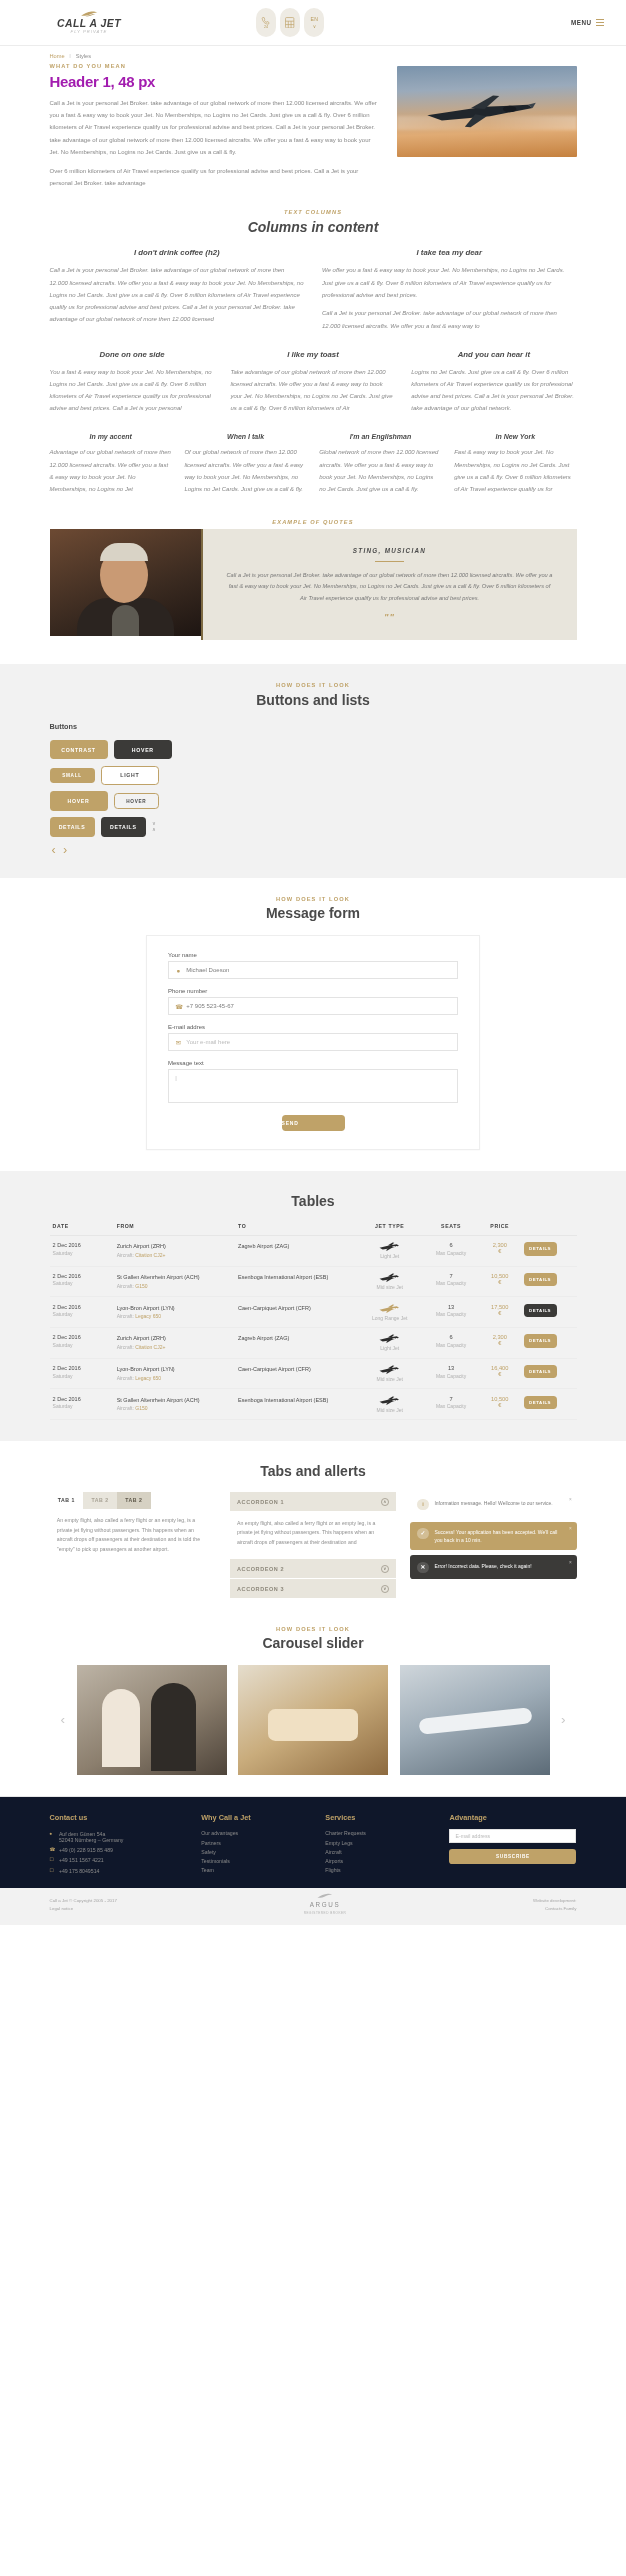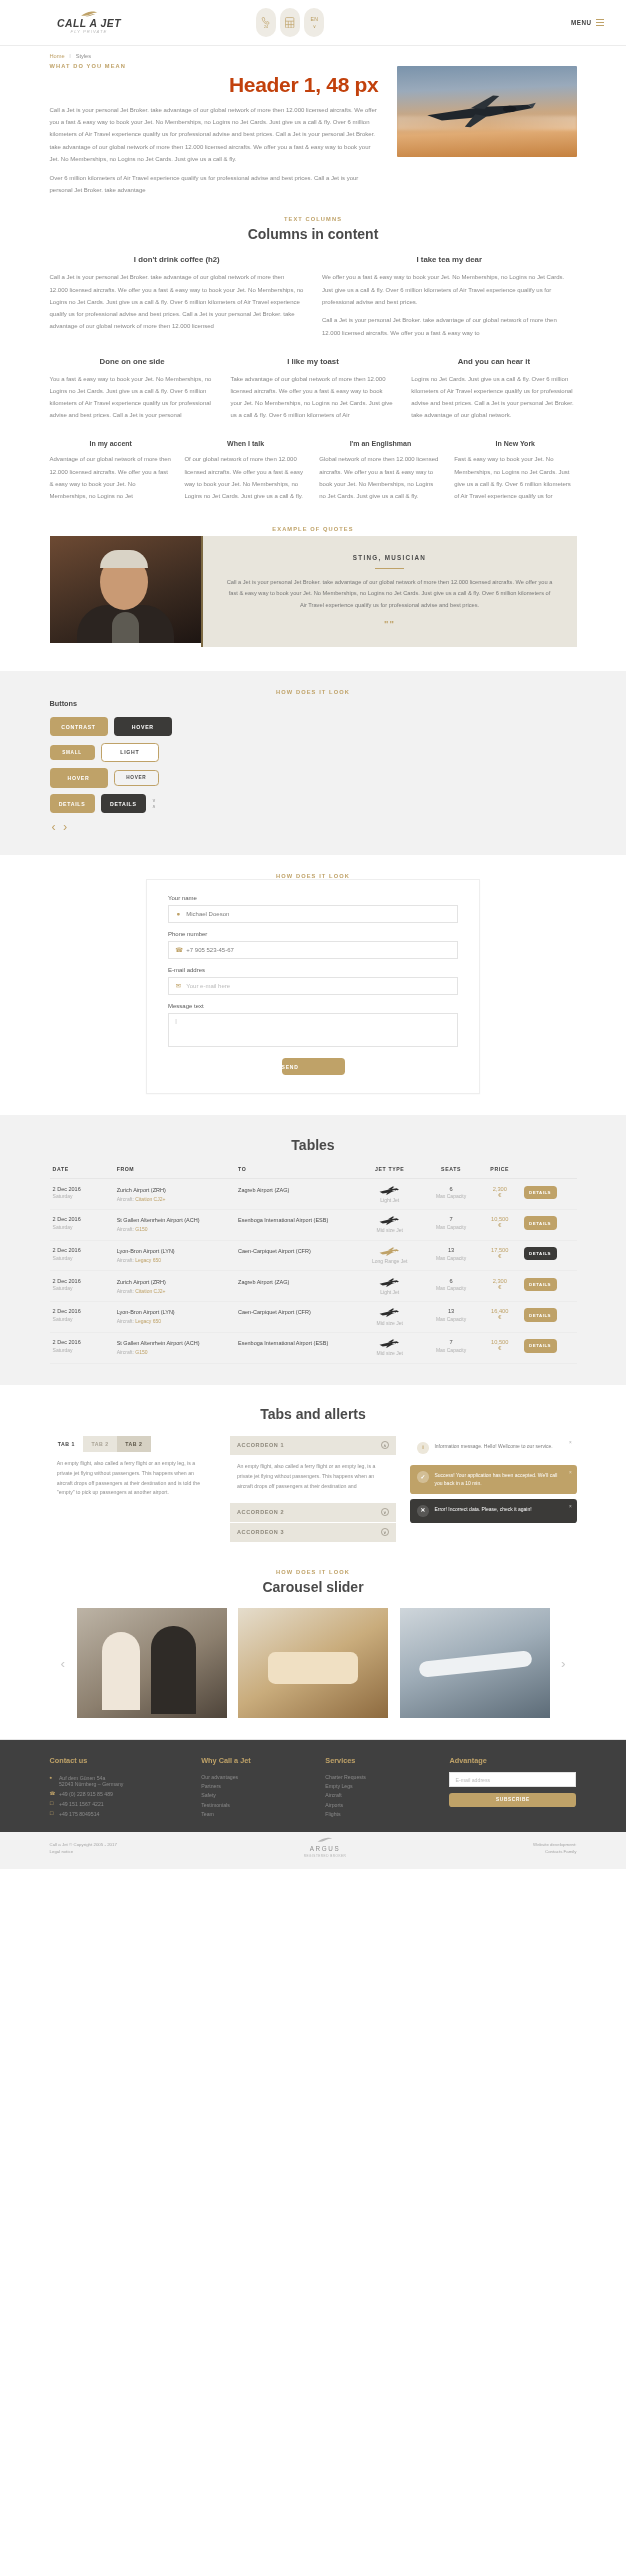--- a/index.html
+++ b/index.html
@@ -47,21 +47,21 @@
   .breadcrumb { padding: 7.3px 0 4.2px 0; font-size: 5.7px; color: #8d8d8d; }
   .breadcrumb .home { color: #bfa268; }
   .breadcrumb .sep { margin: 0 3.1px; color: #ccc; }
 
   
   .eyebrow {
     color: #bfa268; font-size: 5.7px; font-weight: bold;
     letter-spacing: 1.1px; text-transform: uppercase;
   }
   .eyebrow.center { text-align: center; }
-  h1.big { font-size: 21px; color: #c2410c; font-weight: bold; margin: 3.1px 0 7.3px; letter-spacing:-0.3px;text-align:right;}
+  h1.big { font-size: 15px; color: #a21caf; font-weight: bold; margin: 3.1px 0 7.3px; letter-spacing:-0.3px;}
   h2.sec { font-size: 14px; color: #4a4a4a; font-weight: bold; text-align: center; margin: 3.7px 0 13.6px; }
   p.body { font-size: 6px; line-height: 2.05; color: #888; margin-bottom: 6.3px; }
 
   
   .hero { display: flex; gap: 18px; align-items: flex-start; }
   .hero-left { flex: 1; }
   .hero-img {
     width: 180px; height: 91px; border-radius: 1px; flex-shrink: 0; margin-top: 2.1px;
     background: linear-gradient(178deg,#7a93ab 0%, #9aaabb 26%, #c9a783 52%, #e0ab74 72%, #c5813f 100%);
     position: relative; overflow: hidden;
@@ -69,21 +69,21 @@
   .hero-img .jet {
     position: absolute; left: 24px; top: 23px; width: 120px; height: 42px;
   }
   .hero-img .cloudband {
     position:absolute; left:0; right:0; top:50px; height:14.6px;
     background: linear-gradient(90deg, rgba(255,255,255,.22), rgba(255,255,255,.06), rgba(255,255,255,.28));
     filter: blur(1.6px);
   }
 
   
-  .sect { padding: 13.6px 0 3.1px; }
+  .sect { padding: 13.6px 0 3.1px; font-style: italic; }
   .cols2 { display: grid; grid-template-columns: 1fr 1fr; gap: 18px; }
   .cols3 { display: grid; grid-template-columns: repeat(3,1fr); gap: 15.7px; }
   .cols4 { display: grid; grid-template-columns: repeat(4,1fr); gap: 12.5px; }
   h3.colh { font-size: 7.8px; color: #4a4a4a; font-weight: bold; text-align: center; margin-bottom: 6.8px; }
   h3.colh.sm { font-size: 7px; }
 
   
   .quote-wrap { display: flex; margin-top: 4.2px; margin-bottom: 21px; }
   .quote-photo {
     width: 151px; height: 107px; flex-shrink: 0;
@@ -213,21 +213,21 @@
   .slide { width: 150px; height: 110px; overflow: hidden; position: relative; }
   .s1 { background: linear-gradient(150deg,#bdb4a6,#8c7f6e 55%,#4e443a); }
   .s2 { background: linear-gradient(150deg,#e5ddcd,#c9ac7c 50%,#8d6a3f); }
   .s3 { background: linear-gradient(160deg,#cfd6db,#9fadb8 45%,#5c6b77); }
   .s1::after{content:"";position:absolute;left:25px;top:24px;width:38px;height:78px;background:#efe6d9;border-radius:19px 19px 0 0;}
   .s1::before{content:"";position:absolute;left:74px;top:18px;width:45px;height:88px;background:#2f2b27;border-radius:22px 22px 0 0;}
   .s2::after{content:"";position:absolute;left:30px;top:44px;width:90px;height:32px;background:#f0e0c3;border-radius:7.3px;}
   .s3::after{content:"";position:absolute;left:19px;top:48px;width:113px;height:15.7px;background:#eef1f3;border-radius:7.8px;transform:rotate(-6deg);}
 
   
-  .footer { background: #404040; padding: 15.7px 0 12.5px; border-top: 0.5px solid #e6e6e6;}
+  .footer { background: #0f172a; padding: 15.7px 0 12.5px; border-top: 0.5px solid #e6e6e6;}
   .f-grid { display: grid; grid-template-columns: 1.25fr 1fr 1fr 1.15fr; gap: 13.6px; }
   .f-h { color: #bfa268; font-size: 7.3px; font-weight: bold; margin-bottom: 7.3px; }
   .f-item { font-size: 5.2px; color: #8a8a8a; padding: 1.6px 0; }
   .f-contact { display: flex; gap: 3.7px; align-items: flex-start; font-size: 5.2px; color: #8a8a8a; padding: 2.1px 0; }
   .f-contact .ci { color: #bfa268; width: 5.7px; font-size: 4.7px; }
   .f-input { background: #fff; border: 0.5px solid #e3e3e3; height: 14.6px; display: flex; align-items: center;
              padding: 0 5.2px; font-size: 5.2px; color: #bbb; margin-bottom: 5.7px; }
   .f-sub { width: 100%; background: #bfa268; color: #fff; border: none; border-radius: 3.1px;
            padding: 4.7px 0; font-size: 4.7px; font-weight: bold; letter-spacing: 0.7px; }
   .f-bottom { background: #f2f2f2; padding: 5.2px 0 9.4px; }
@@ -373,20 +373,21 @@
       <div class="quote-rule"></div>
       <div class="quote-text">Call a Jet is your personal Jet Broker. take advantage of our global network of more then 12.000 licensed aircrafts. We offer you a fast &amp; easy way to book your Jet. No Memberships, no Logins no Jet Cards. Just give us a call &amp; fly. Over 6 million kilometers of Air Travel experience qualify us for professional advise and best prices.</div>
       <div class="quote-marks">""</div>
     </div>
   </div>
 </div>
 
 <div class="grey">
   <div class="wrap">
     <div class="eyebrow center">HOW DOES IT LOOK</div>
+    <h2 class="sec">Buttons and lists</h2>
     <div class="bl-grid">
       <div>
         <div class="bl-h">Buttons</div>
         <div class="btn-rows">
           <div class="btn gold w1">CONTRAST</div>
           <div class="btn dark w1">HOVER</div>
           <div class="btn gold w2 small">SMALL</div>
           <div class="btn light w1">LIGHT</div>
           <div class="btn gold w1">HOVER</div>
           <div class="btn outline w2 small">HOVER</div>
@@ -402,20 +403,21 @@
           </div>
         </div>
       </div>
     </div>
   </div>
 </div>
 
 <div class="white">
   <div class="wrap">
     <div class="eyebrow center">HOW DOES IT LOOK</div>
+    <h2 class="sec">Message form</h2>
     <div class="form-card">
       <div class="field">
         <label>Your name</label>
         <div class="inp">
           <span class="ic">●</span>
           <span class="val">Michael Doeson</span>
         </div>
       </div>
       <div class="field">
         <label>Phone number</label>

